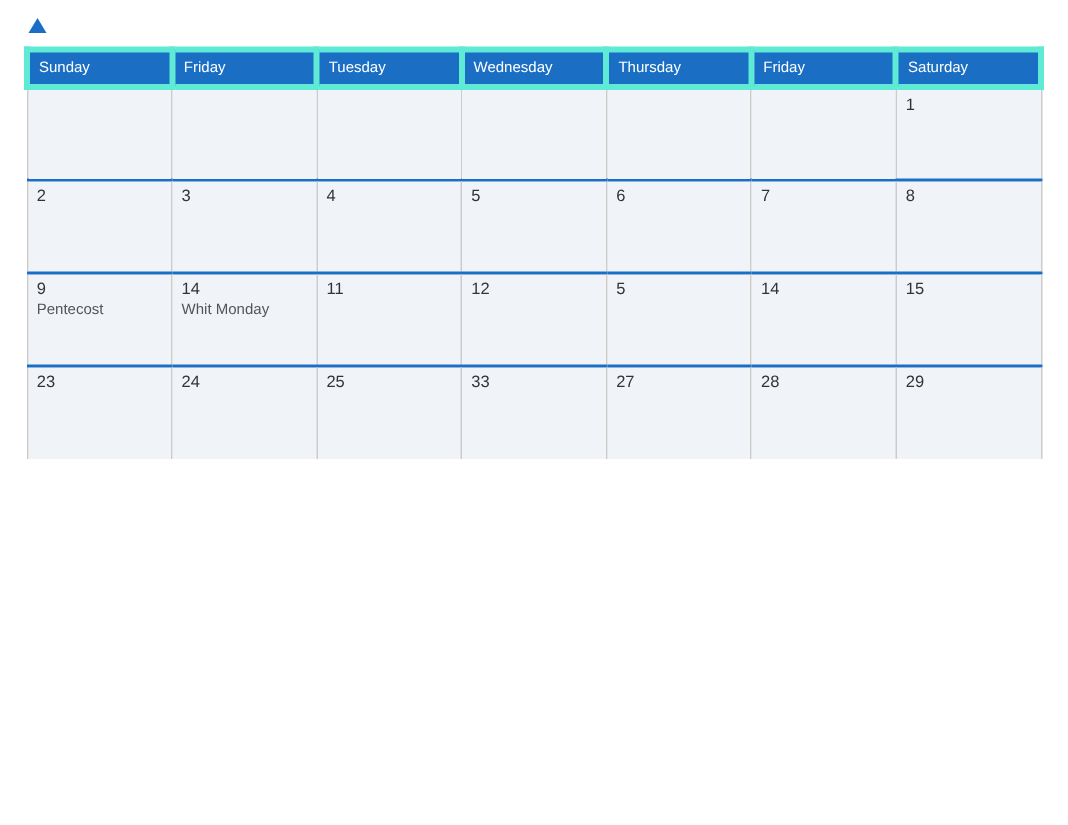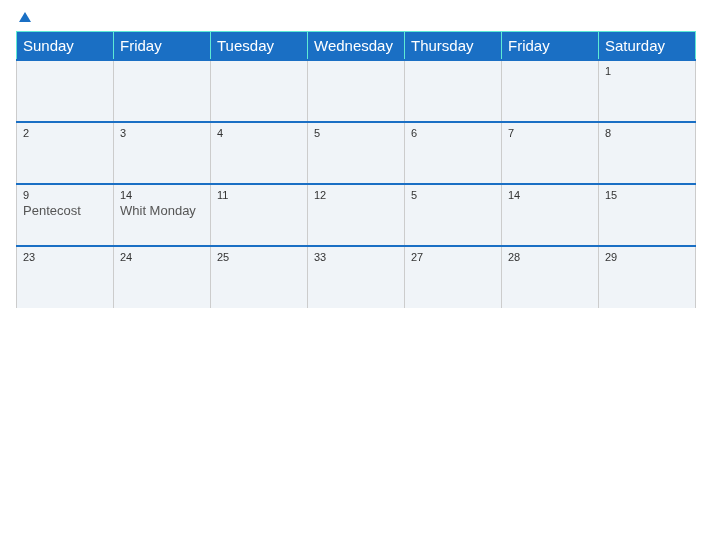--- a/index.html
+++ b/index.html
@@ -66,25 +66,25 @@
     
     .calendar {
       width: 100%;
       border-collapse: collapse;
     }
     .calendar thead tr {
       background: #1a6fc4;
       color: #fff;
     }
     .calendar thead th {
-      font-size: 15px;
+      font-size: 10px;
       font-weight: normal;
       padding: 5px 6px;
       text-align: left;
-      border: 1px solid #5eead4;
+      border: 4px solid #5eead4;
     }
     .calendar tbody tr {
       background: #f0f4f8;
     }
     .calendar tbody td {
       vertical-align: top;
       padding: 4px 6px 4px 6px;
       border-left: 1px solid #ccc;
       border-right: 1px solid #ccc;
       border-bottom: none;
@@ -97,21 +97,21 @@
     }
     .calendar tbody tr td {
       border-top: 2px solid #1a6fc4;
     }
     .day-num {
       font-size: 11px;
       color: #333;
       display: block;
     }
     .holiday {
-      font-size: 13px;
+      font-size: 10px;
       color: #555;
       display: block;
       margin-top: 2px;
     }
     .empty {
       background: #f0f4f8;
     }
   </style>
 </head>
 <body>

